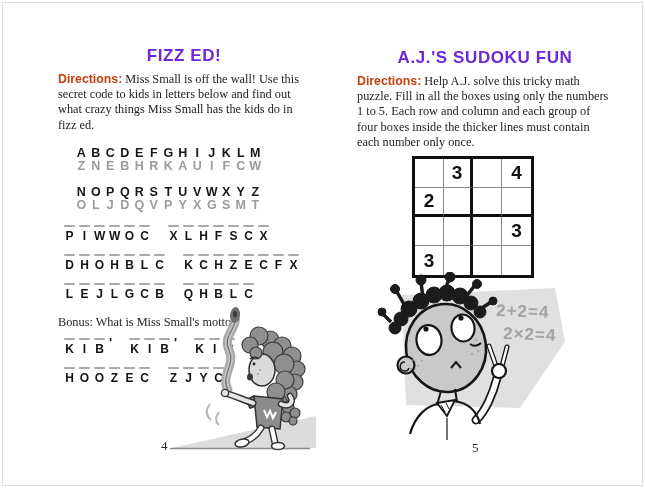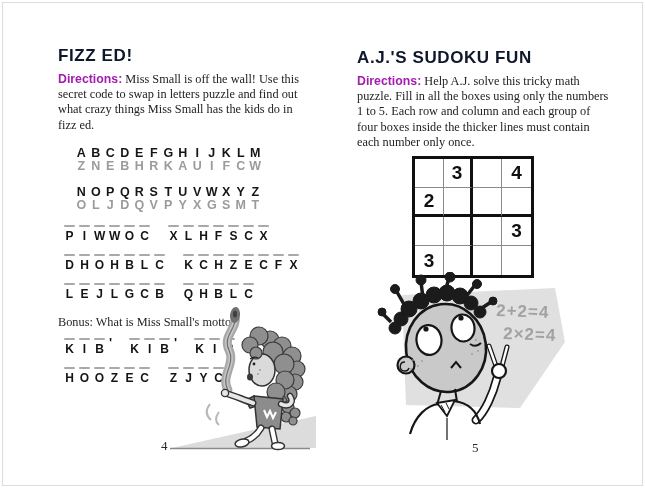--- a/index.html
+++ b/index.html
@@ -1,23 +1,23 @@
 <!DOCTYPE html>
 <html><head>
 <meta charset="utf-8">
 <style>
   html,body{margin:0;padding:0;}
   body{width:645px;height:488px;position:relative;background:#ffffff;overflow:hidden;
        font-family:"Liberation Serif",serif;color:#1f1f1f;}
   .frame{position:absolute;inset:2px;border:1px solid #dddddd;pointer-events:none;}
   .page{position:absolute;}
   .page-title{font-family:"Liberation Sans",sans-serif;font-weight:bold;font-size:17px;
-       letter-spacing:.6px;text-align:left;color:#0f172a;margin:0 0 6px 0;}
+       letter-spacing:.6px;text-align:center;color:#6d28d9;margin:0 0 6px 0;}
   .directions{font-size:12.3px;line-height:1.24;margin:0;color:#222;}
-  .dir-label{font-family:"Liberation Sans",sans-serif;font-weight:bold;font-size:12.3px;color:#a21caf;}
+  .dir-label{font-family:"Liberation Sans",sans-serif;font-weight:bold;font-size:12.3px;color:#c2410c;}
   
   .cipher{margin:14px 0 0 16px;}
   .cipher-group{display:flex;margin-bottom:13px;}
   .cipher-col{width:14.5px;text-align:center;font-family:"Liberation Sans",sans-serif;
        font-weight:bold;font-size:12.5px;line-height:13px;}
   .cipher-plain{color:#161616;}
   .cipher-code{color:#9b9b9b;}
   
   .code-lines{margin:6px 0 0 6px;}
   .code-line{display:flex;align-items:flex-end;margin-bottom:11px;height:18px;}
@@ -44,21 +44,21 @@
   .note{font-family:"Liberation Sans",sans-serif;font-size:17px;font-weight:bold;
        fill:#a2a2a2;letter-spacing:1px;}
 </style>
 </head>
 <body>
 
 <div class="frame"></div>
 
 <div class="page" style="left:58px;top:46px;width:252px;">
   <h1 class="page-title">FIZZ ED!</h1>
-  <p class="directions"><span class="dir-label">Directions:</span><span> Miss Small is off the wall! Use this secret code to swap in letters puzzle and find out what crazy things Miss Small has the kids do in fizz ed.</span></p>
+  <p class="directions"><span class="dir-label">Directions:</span><span> Miss Small is off the wall! Use this secret code to kids in letters below and find out what crazy things Miss Small has the kids do in fizz ed.</span></p>
   <div class="cipher">
       <div class="cipher-group">
         <div class="cipher-col">
           <div class="cipher-plain">A</div>
           <div class="cipher-code">Z</div>
         </div>
         <div class="cipher-col">
           <div class="cipher-plain">B</div>
           <div class="cipher-code">N</div>
         </div>

